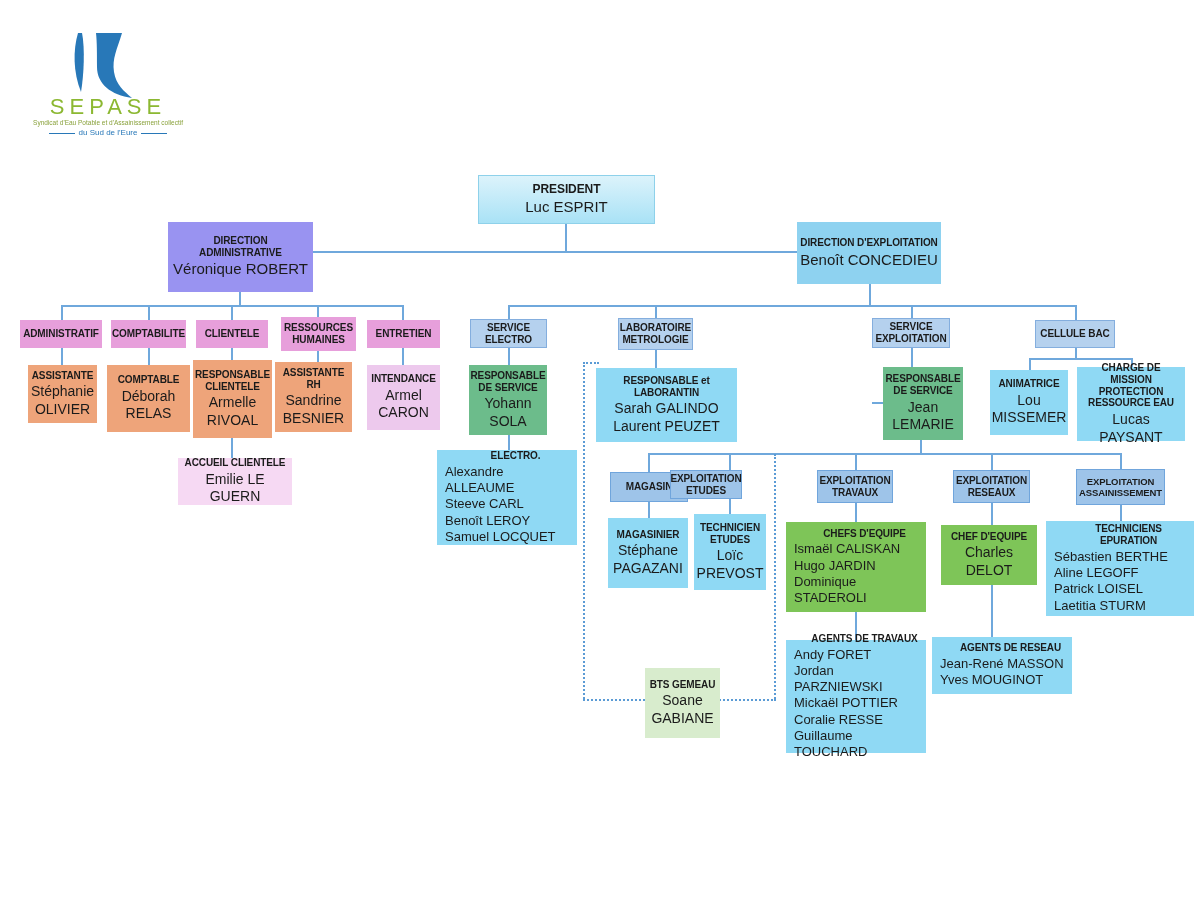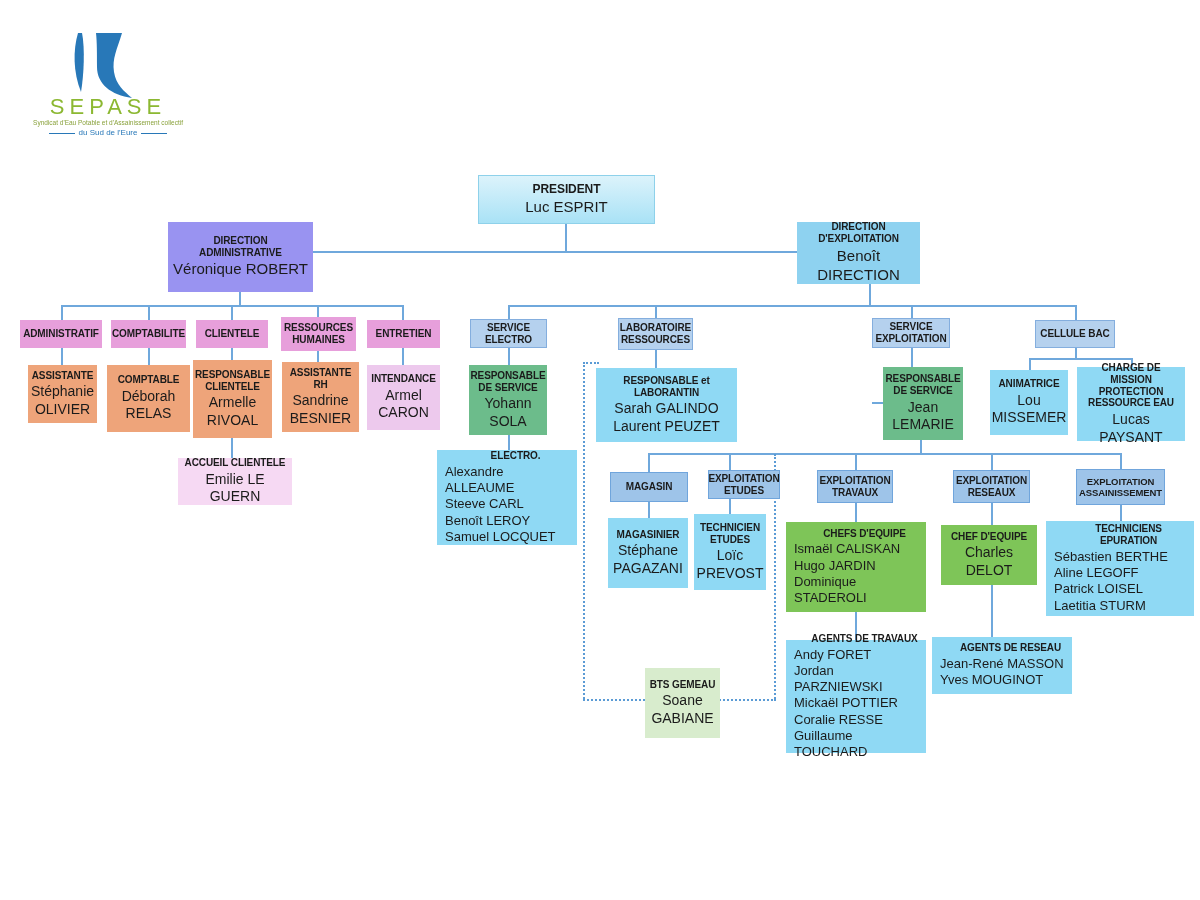--- a/index.html
+++ b/index.html
@@ -130,23 +130,23 @@
   <div class="box cyan-grad" style="left:478px;top:175px;width:177px;height:49px">
     <div class="t t-lg">PRESIDENT</div>
     <div class="n n-lg">Luc ESPRIT</div>
   </div>
 
   <div class="box purple" style="left:168px;top:222px;width:145px;height:70px">
     <div class="t">DIRECTION ADMINISTRATIVE</div>
     <div class="n n-lg">Véronique ROBERT</div>
   </div>
 
-  <div class="box skyblue" style="left:797px;top:222px;width:123px;height:62px">
+  <div class="box skyblue" style="left:797px;top:222px;width:144px;height:62px">
     <div class="t">DIRECTION D'EXPLOITATION</div>
-    <div class="n n-lg">Benoît DIRECTION</div>
+    <div class="n n-lg">Benoît CONCEDIEU</div>
   </div>
 
   <div class="box pink" style="left:20px;top:320px;width:82px;height:28px">
     <div class="t">ADMINISTRATIF</div>
   </div>
   <div class="box pink" style="left:111px;top:320px;width:75px;height:28px">
     <div class="t">COMPTABILITE</div>
   </div>
   <div class="box pink" style="left:196px;top:320px;width:72px;height:28px">
     <div class="t">CLIENTELE</div>
@@ -163,21 +163,21 @@
     <div class="n">Stéphanie OLIVIER</div>
   </div>
   <div class="box orange" style="left:107px;top:365px;width:83px;height:67px">
     <div class="t">COMPTABLE</div>
     <div class="n">Déborah RELAS</div>
   </div>
   <div class="box orange" style="left:193px;top:360px;width:79px;height:78px">
     <div class="t">RESPONSABLE CLIENTELE</div>
     <div class="n">Armelle RIVOAL</div>
   </div>
-  <div class="box orange" style="left:282px;top:362px;width:77px;height:70px">
+  <div class="box orange" style="left:275px;top:362px;width:77px;height:70px">
     <div class="t">ASSISTANTE RH</div>
     <div class="n">Sandrine BESNIER</div>
   </div>
   <div class="box lavender" style="left:367px;top:365px;width:73px;height:65px">
     <div class="t">INTENDANCE</div>
     <div class="n">Armel CARON</div>
   </div>
 
   <div class="box lightpink" style="left:178px;top:458px;width:114px;height:47px">
     <div class="t">ACCUEIL CLIENTELE</div>
@@ -193,21 +193,21 @@
   </div>
   <div class="box ltblue left" style="left:437px;top:450px;width:140px;height:95px">
     <div class="t">ELECTRO.</div>
     <div class="n n-sm">Alexandre ALLEAUME
 Steeve CARL
 Benoît LEROY
 Samuel LOCQUET</div>
   </div>
 
   <div class="box bluehead" style="left:618px;top:318px;width:75px;height:32px">
-    <div class="t">LABORATOIRE RESSOURCES</div>
+    <div class="t">LABORATOIRE METROLOGIE</div>
   </div>
   <div class="box ltblue" style="left:596px;top:368px;width:141px;height:74px">
     <div class="t">RESPONSABLE et LABORANTIN</div>
     <div class="n">Sarah GALINDO
 Laurent PEUZET</div>
   </div>
 
   <div class="box bluehead" style="left:872px;top:318px;width:78px;height:30px">
     <div class="t">SERVICE EXPLOITATION</div>
   </div>
@@ -224,21 +224,21 @@
     <div class="n">Lou MISSEMER</div>
   </div>
   <div class="box ltblue" style="left:1077px;top:367px;width:108px;height:74px">
     <div class="t">CHARGE DE MISSION PROTECTION RESSOURCE EAU</div>
     <div class="n">Lucas PAYSANT</div>
   </div>
 
   <div class="box bluesub" style="left:610px;top:472px;width:78px;height:30px">
     <div class="t">MAGASIN</div>
   </div>
-  <div class="box bluesub" style="left:708px;top:470px;width:72px;height:29px">
+  <div class="box bluesub" style="left:670px;top:470px;width:72px;height:29px">
     <div class="t">EXPLOITATION ETUDES</div>
   </div>
   <div class="box bluesub" style="left:817px;top:470px;width:76px;height:33px">
     <div class="t">EXPLOITATION TRAVAUX</div>
   </div>
   <div class="box bluesub" style="left:953px;top:470px;width:77px;height:33px">
     <div class="t">EXPLOITATION RESEAUX</div>
   </div>
   <div class="box bluesub" style="left:1076px;top:469px;width:89px;height:36px">
     <div class="t" style="font-size:9.5px">EXPLOITATION ASSAINISSEMENT</div>

